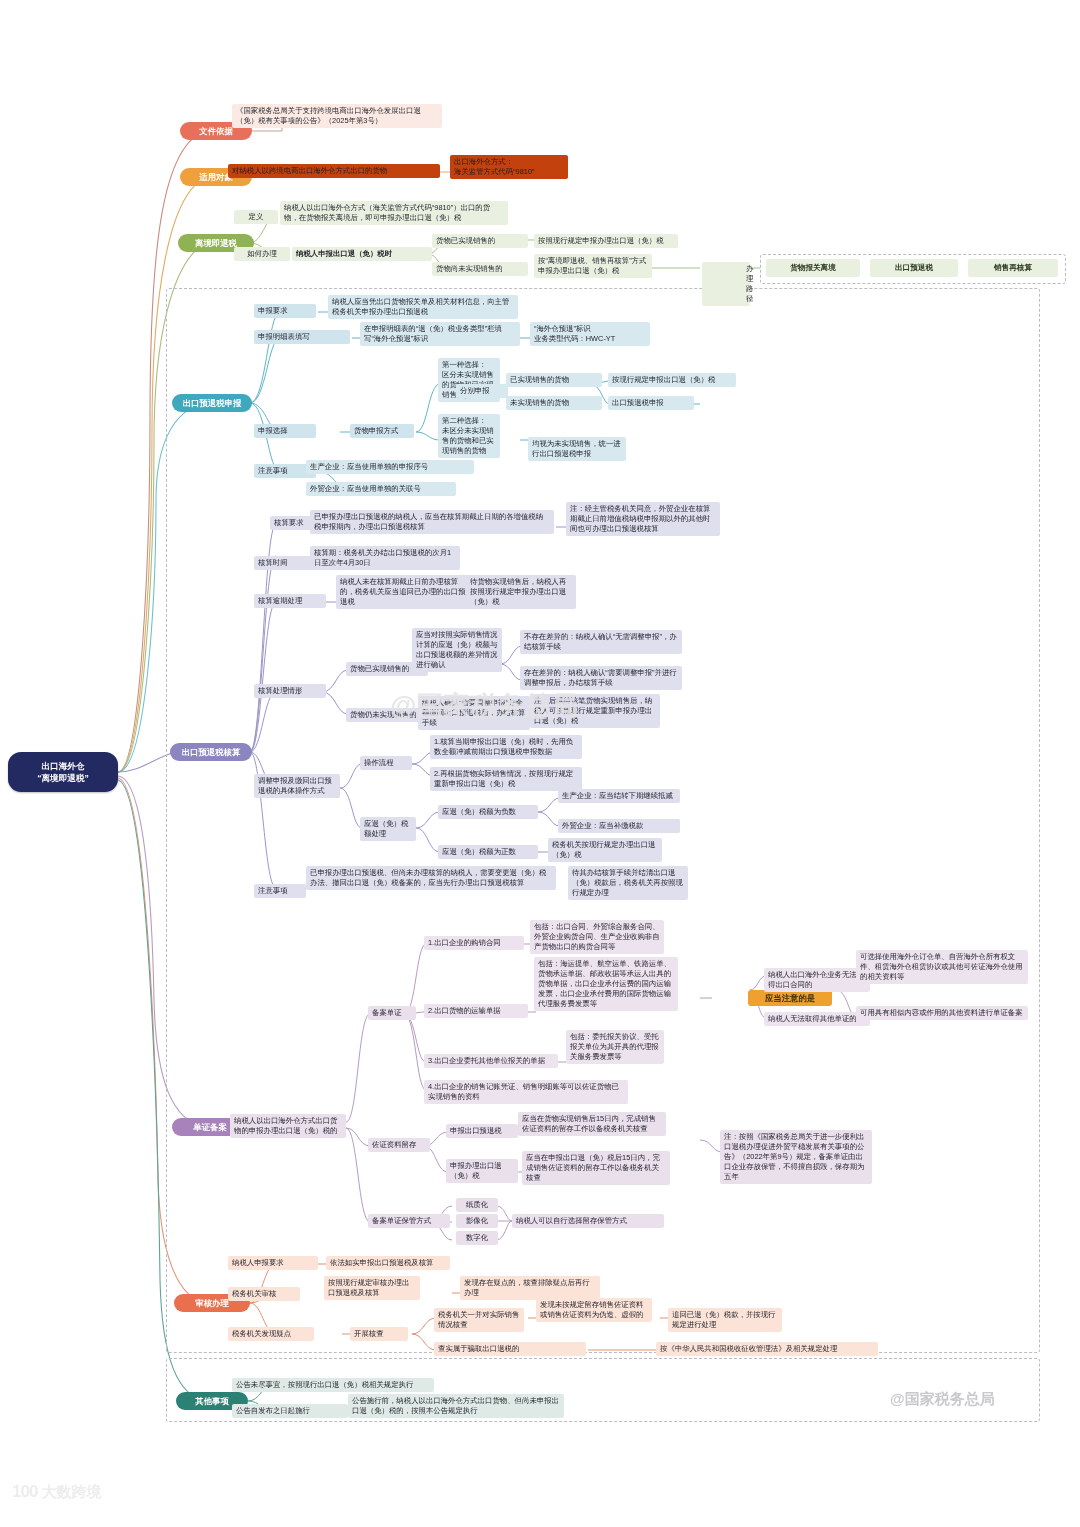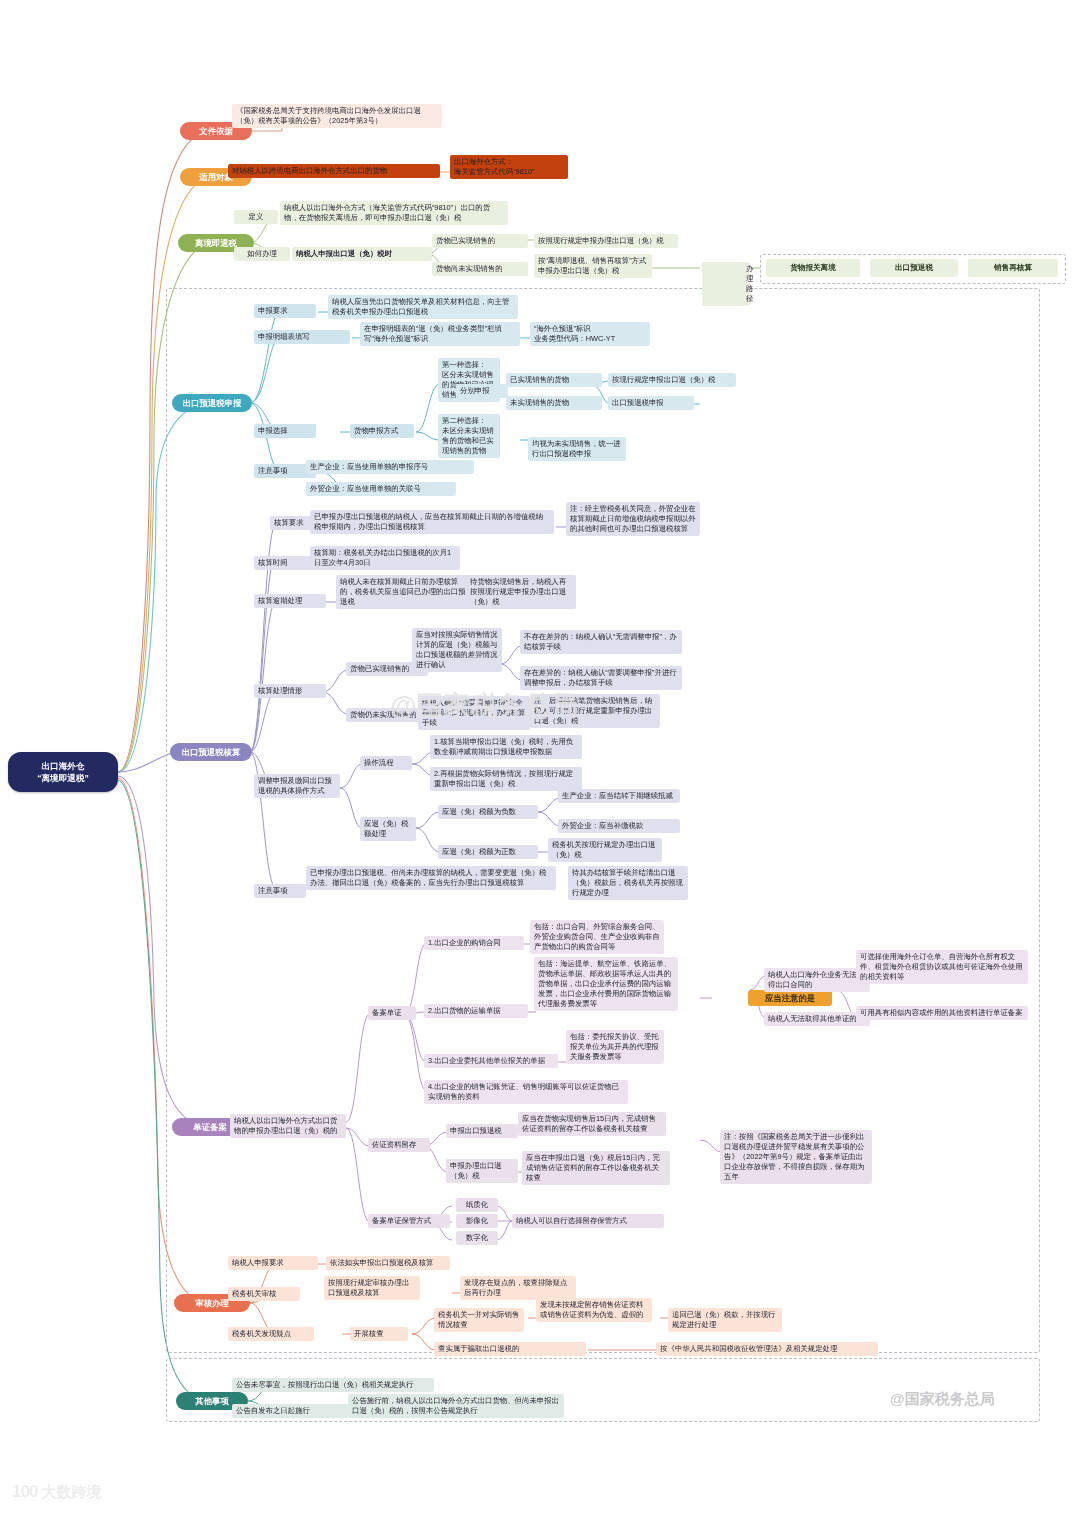--- a/index.html
+++ b/index.html
@@ -265,21 +265,21 @@
   <div class="txt c-blue2" style="left:254px;top:464px;width:62px;">注意事项</div>
   <div class="txt c-blue" style="left:306px;top:460px;width:168px;">生产企业：应当使用单独的申报序号</div>
   <div class="txt c-blue" style="left:306px;top:482px;width:150px;">外贸企业：应当使用单独的关联号</div>
 
   <div class="pill p-purple" style="left:170px;top:743px;width:82px;height:18px;">
       <span>出口预退税核算</span>
     </div>
 
   <div class="txt c-purple" style="left:254px;top:516px;width:62px;margin-left:16px;">核算要求</div>
   <div class="txt c-purple" style="left:310px;top:510px;width:244px;">已申报办理出口预退税的纳税人，应当在核算期截止日期的各增值税纳税申报期内，办理出口预退税核算</div>
-  <div class="txt c-purple" style="left:566px;top:502px;width:134px;">注：经主管税务机关同意，外贸企业在核算期截止日前增值税纳税申报期以外的其他时间也可办理出口预退税核算</div>
+  <div class="txt c-purple" style="left:566px;top:502px;width:154px;">注：经主管税务机关同意，外贸企业在核算期截止日前增值税纳税申报期以外的其他时间也可办理出口预退税核算</div>
 
   <div class="txt c-purple" style="left:254px;top:556px;width:62px;">核算时间</div>
   <div class="txt c-purple" style="left:310px;top:546px;width:150px;">核算期：税务机关办结出口预退税的次月1日至次年4月30日</div>
 
   <div class="txt c-purple" style="left:254px;top:594px;width:72px;">核算逾期处理</div>
   <div class="txt c-purple" style="left:336px;top:575px;width:136px;">纳税人未在核算期截止日前办理核算的，税务机关应当追回已办理的出口预退税</div>
   <div class="txt c-purple" style="left:466px;top:575px;width:110px;">待货物实现销售后，纳税人再按照现行规定申报办理出口退（免）税</div>
 
   <div class="txt c-purple" style="left:254px;top:684px;width:72px;">核算处理情形</div>
   <div class="txt c-purple" style="left:346px;top:662px;width:82px;">货物已实现销售的</div>
@@ -341,21 +341,21 @@
   <div class="txt c-lilac" style="left:456px;top:1231px;width:42px;text-align:center;">数字化</div>
   <div class="txt c-lilac" style="left:512px;top:1214px;width:152px;">纳税人可以自行选择留存保管方式</div>
 
   <div class="pill p-peach" style="left:174px;top:1294px;width:76px;height:18px;">
       <span>审核办理</span>
     </div>
   <div class="txt c-peach" style="left:228px;top:1256px;width:90px;">纳税人申报要求</div>
   <div class="txt c-peach" style="left:326px;top:1256px;width:124px;">依法如实申报出口预退税及核算</div>
   <div class="txt c-peach" style="left:228px;top:1287px;width:72px;">税务机关审核</div>
   <div class="txt c-peach" style="left:324px;top:1276px;width:96px;">按照现行规定审核办理出口预退税及核算</div>
-  <div class="txt c-peach" style="left:460px;top:1276px;width:116px;">发现存在疑点的，核查排除疑点后再行办理</div>
+  <div class="txt c-peach" style="left:460px;top:1276px;width:140px;">发现存在疑点的，核查排除疑点后再行办理</div>
   <div class="txt c-peach" style="left:228px;top:1327px;width:86px;">税务机关发现疑点</div>
   <div class="txt c-peach" style="left:350px;top:1327px;width:58px;">开展核查</div>
   <div class="txt c-peach" style="left:434px;top:1308px;width:90px;">税务机关一并对实际销售情况核查</div>
   <div class="txt c-peach" style="left:536px;top:1298px;width:116px;">发现未按规定留存销售佐证资料或销售佐证资料为伪造、虚假的</div>
   <div class="txt c-peach" style="left:668px;top:1308px;width:114px;">追回已退（免）税款，并按现行规定进行处理</div>
   <div class="txt c-peach" style="left:434px;top:1342px;width:152px;">查实属于骗取出口退税的</div>
   <div class="txt c-peach" style="left:656px;top:1342px;width:222px;">按《中华人民共和国税收征收管理法》及相关规定处理</div>
 
   <div class="pill p-teal" style="left:176px;top:1392px;width:72px;height:18px;">
       <span>其他事项</span>

